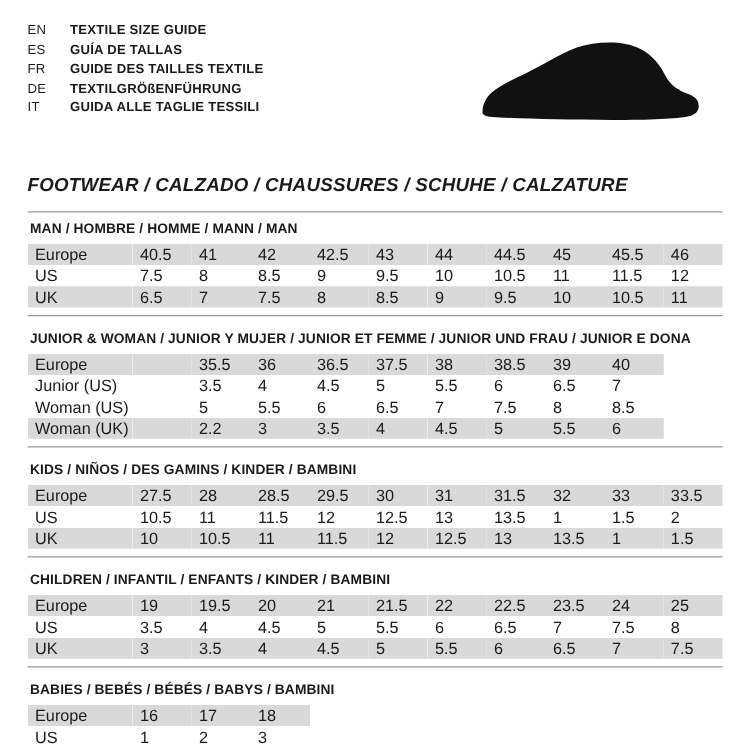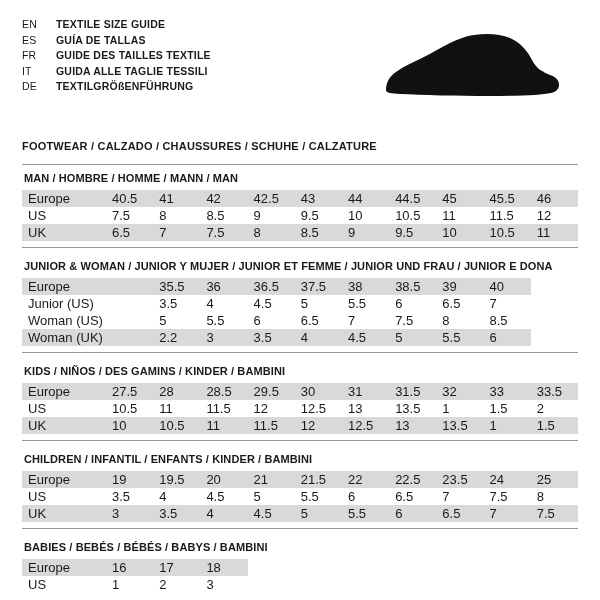--- a/index.html
+++ b/index.html
@@ -47,24 +47,25 @@
   }
   .shoe-wrap {
     position: absolute;
     right: 18px;
     top: 10px;
     width: 190px;
     height: 80px;
   }
 
   .section-title {
-    font-size: 11px;
+    font-size: 15px;
     font-weight: bold;
     letter-spacing: 0.2px;
     margin: 14px 0 12px 0;
+    font-style: italic;
   }
 
   
   .block {
     margin-bottom: 5px;
   }
   .block-title {
     font-size: 11px;
     font-weight: bold;
     letter-spacing: 0.1px;
@@ -112,26 +113,26 @@
         </tr>
         <tr>
           <td class="lang-code">ES</td>
           <td class="lang-title">GUÍA DE TALLAS</td>
         </tr>
         <tr>
           <td class="lang-code">FR</td>
           <td class="lang-title">GUIDE DES TAILLES TEXTILE</td>
         </tr>
         <tr>
+          <td class="lang-code">DE</td>
+          <td class="lang-title">TEXTILGRÖßENFÜHRUNG</td>
+        </tr>
+        <tr>
           <td class="lang-code">IT</td>
           <td class="lang-title">GUIDA ALLE TAGLIE TESSILI</td>
-        </tr>
-        <tr>
-          <td class="lang-code">DE</td>
-          <td class="lang-title">TEXTILGRÖßENFÜHRUNG</td>
         </tr>
       </tbody>
     </table>
 
     <div class="shoe-wrap">
       <svg viewBox="0 0 190 80" width="190" height="80" aria-hidden="true">
         <path fill="#111111" d="M16 62 C16 54 20 48 26 44 C34 38 44 34 52 30
           C62 25 70 20 80 15 C88 11 96 8 104 7
           C118 5 132 6 142 11 C152 16 158 24 162 32
           C166 40 172 44 180 47 C186 49 189 52 189 57

